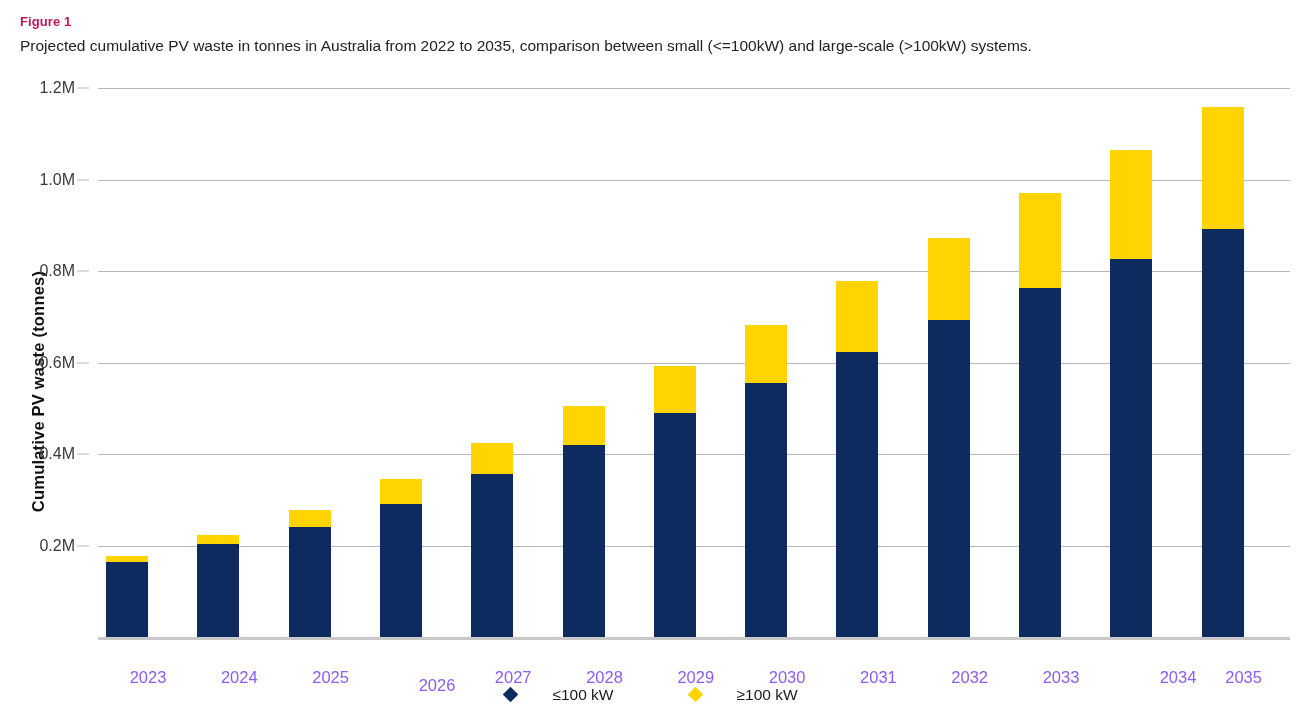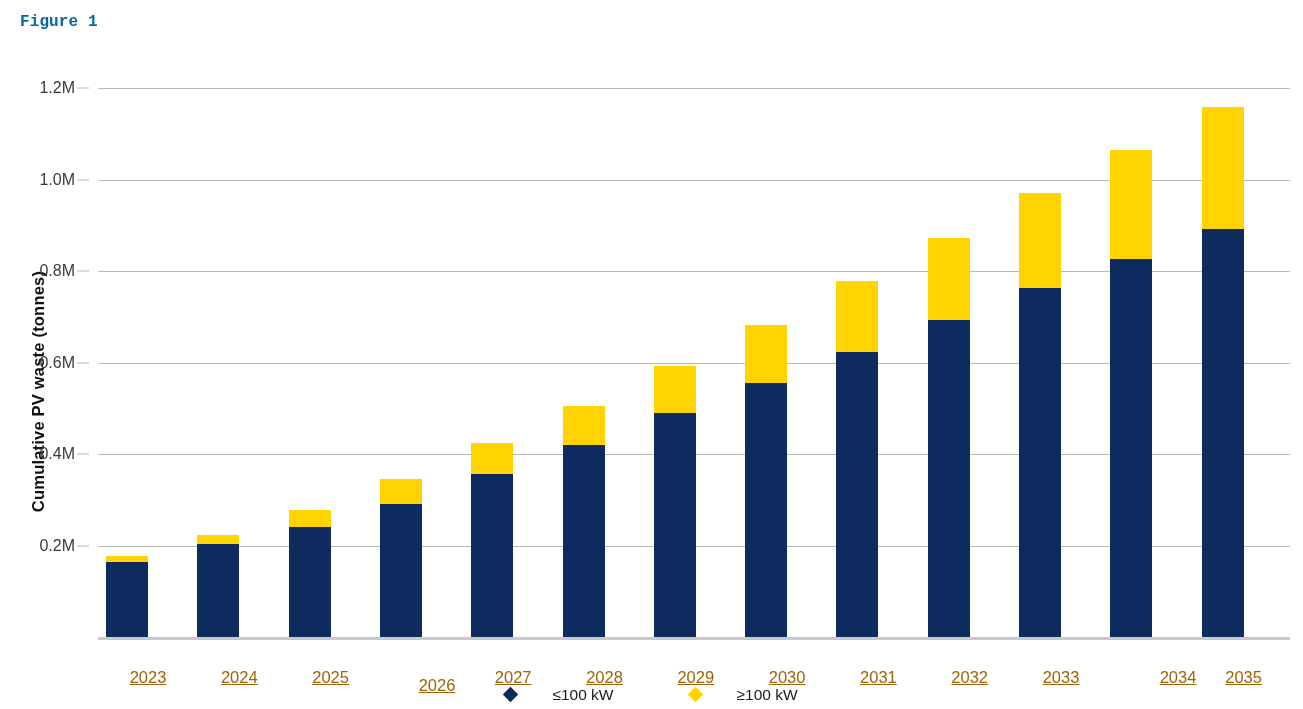--- a/index.html
+++ b/index.html
@@ -11,22 +11,22 @@
     width: 1303px; height: 709px;
     font-family: "Liberation Sans", sans-serif;
     color: #1a1a1a;
     position: relative;
     overflow: hidden;
   }
 
   
   #figure-header { position: absolute; left: 20px; top: 12px; width: 1270px; }
   #figure-label {
-    font-size: 16px; font-weight: bold; color: #0369a1;
-    letter-spacing: 0.1px; line-height: 20px; font-family: Liberation Mono, monospace;
+    font-size: 13px; font-weight: bold; color: #be185d;
+    letter-spacing: 0.1px; line-height: 20px;
   }
   #figure-caption {
     font-size: 15.5px; font-weight: normal; color: #222222;
     line-height: 22px; margin-top: 3px; white-space: nowrap;
   }
 
   
   #chart-area {
     position: absolute;
     left: 0; top: 70px;
@@ -88,22 +88,21 @@
   .seg-large { background: #FFD400; }
   .seg-small { background: #0D2B5E; }
 
   .x-tick-label {
     position: absolute;
     top: 580px;
     width: 120px;
     margin-left: -39px;
     text-align: center;
     font-size: 16.5px;
-    color: #a16207;
-    text-decoration: underline;
+    color: #8b5cf6;
   }
 
   
   #legend {
     position: absolute;
     left: 0; top: 685px;
     width: 1303px;
     text-align: center;
     font-size: 0;
   }
@@ -124,20 +123,21 @@
   }
   .legend-marker.small { background: #0D2B5E; }
   .legend-marker.large { background: #FFD400; }
   .legend-text { vertical-align: middle; margin-left: 30px; }
 </style>
 </head>
 <body>
 
 <div id="figure-header">
   <div id="figure-label">Figure 1</div>
+  <div id="figure-caption">Projected cumulative PV waste in tonnes in Australia from 2022 to 2035, comparison between small (&lt;=100kW) and large-scale (&gt;100kW) systems.</div>
 </div>
 
 <div id="chart-area">
 
   <div id="y-axis-title">Cumulative PV waste (tonnes)</div>
 
   <div id="plot">
     <div id="gridlines">
         <div class="gridline" style="top: 457.5px;"></div>
         <div class="gridline" style="top: 366px;"></div>

